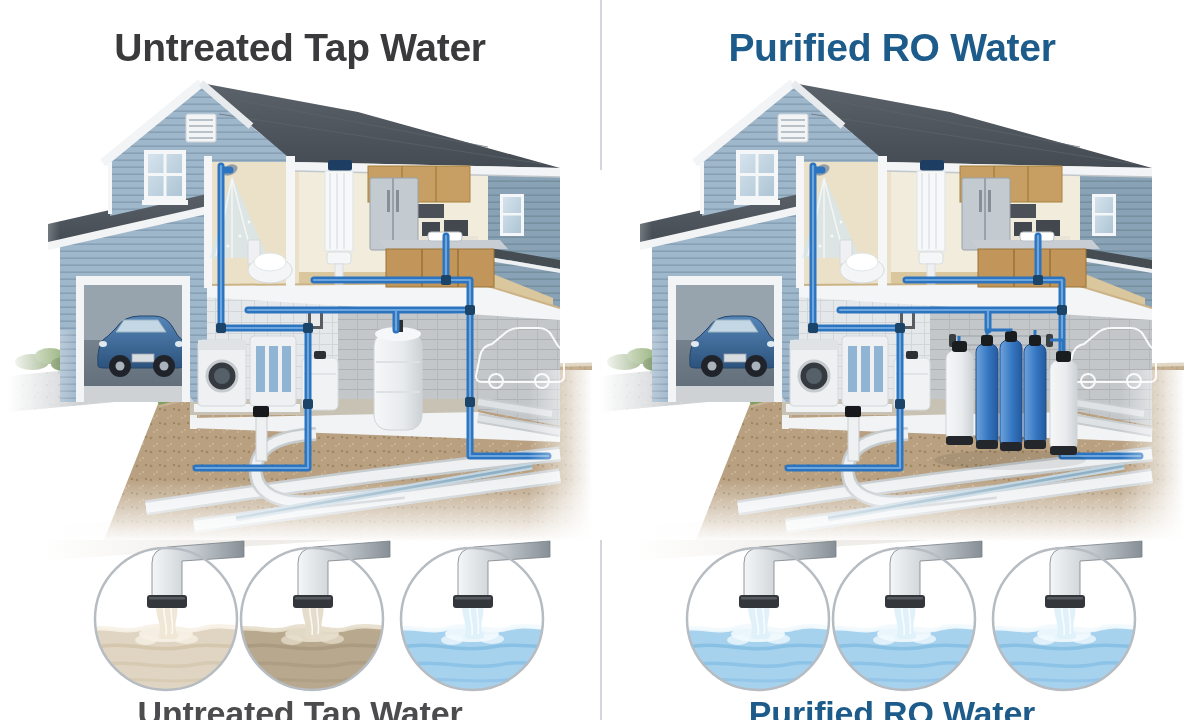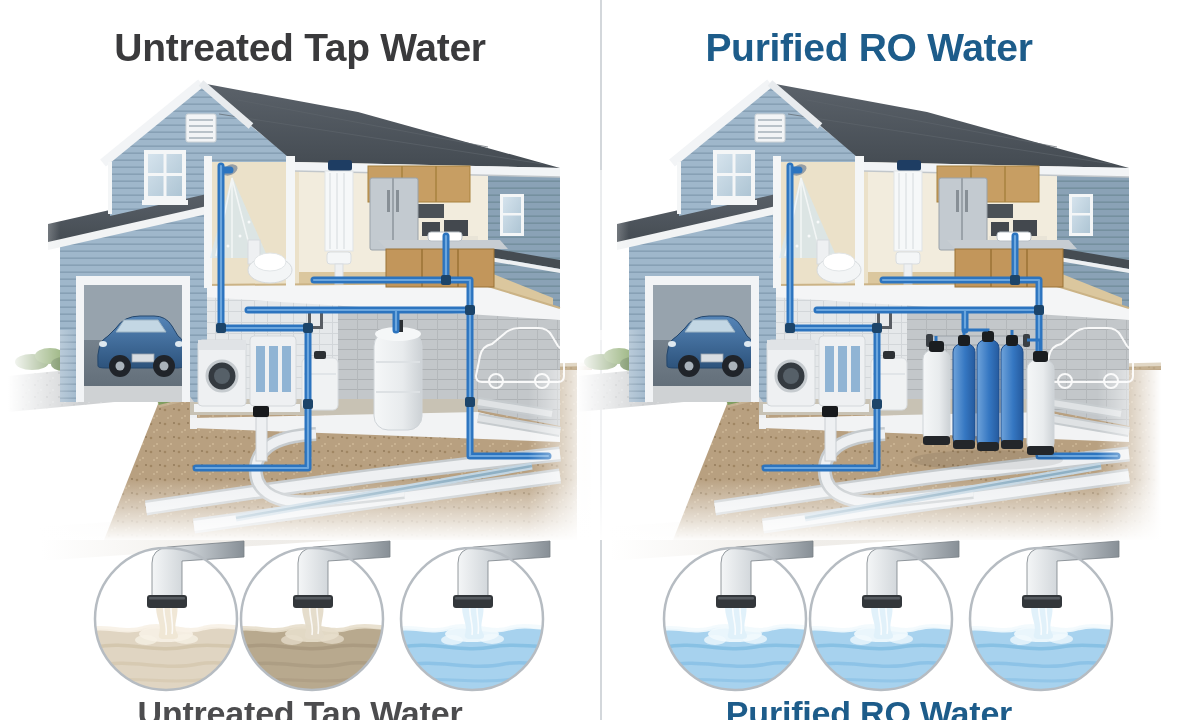--- a/index.html
+++ b/index.html
@@ -443,21 +443,21 @@
   <path d="M66,64 L66,28 Q66,14 82,12 L158,6 L158,22 L96,26 L96,64 Z" fill="url(#ch0-2)" stroke="#798087" stroke-width="0.8"></path>
   <rect x="61" y="60" width="40" height="13" rx="3" fill="#33373b"></rect>
   <rect x="63" y="62" width="36" height="2.5" rx="1" fill="#565b60"></rect>
 </g>
 <circle cx="80" cy="84" r="71" fill="none" stroke="#b6bcc2" stroke-width="2.5"></circle>
 </svg>
       </div>
     <div class="panel-caption" style="color: rgb(76, 76, 78);">Untreated Tap Water</div>
   </section>
 
-  <section class="panel" style="left:569px;">
+  <section class="panel" style="left:592px;">
     <h1 class="panel-title" style="color: rgb(29, 92, 138);">Purified RO Water</h1>
     <div class="wisp"></div>
     <div class="house-box">
 <svg viewBox="0 0 584 470" xmlns="http://www.w3.org/2000/svg">
 <defs>
   <pattern id="soilP1" width="14" height="14" patternUnits="userSpaceOnUse">
     <rect width="14" height="14" fill="#b8a080"></rect>
     <circle cx="3" cy="4" r="1.3" fill="#a08663"></circle>
               <circle cx="9" cy="10" r="1.1" fill="#cdb795"></circle>
     <circle cx="12" cy="3" r="0.9" fill="#8f7656"></circle>

